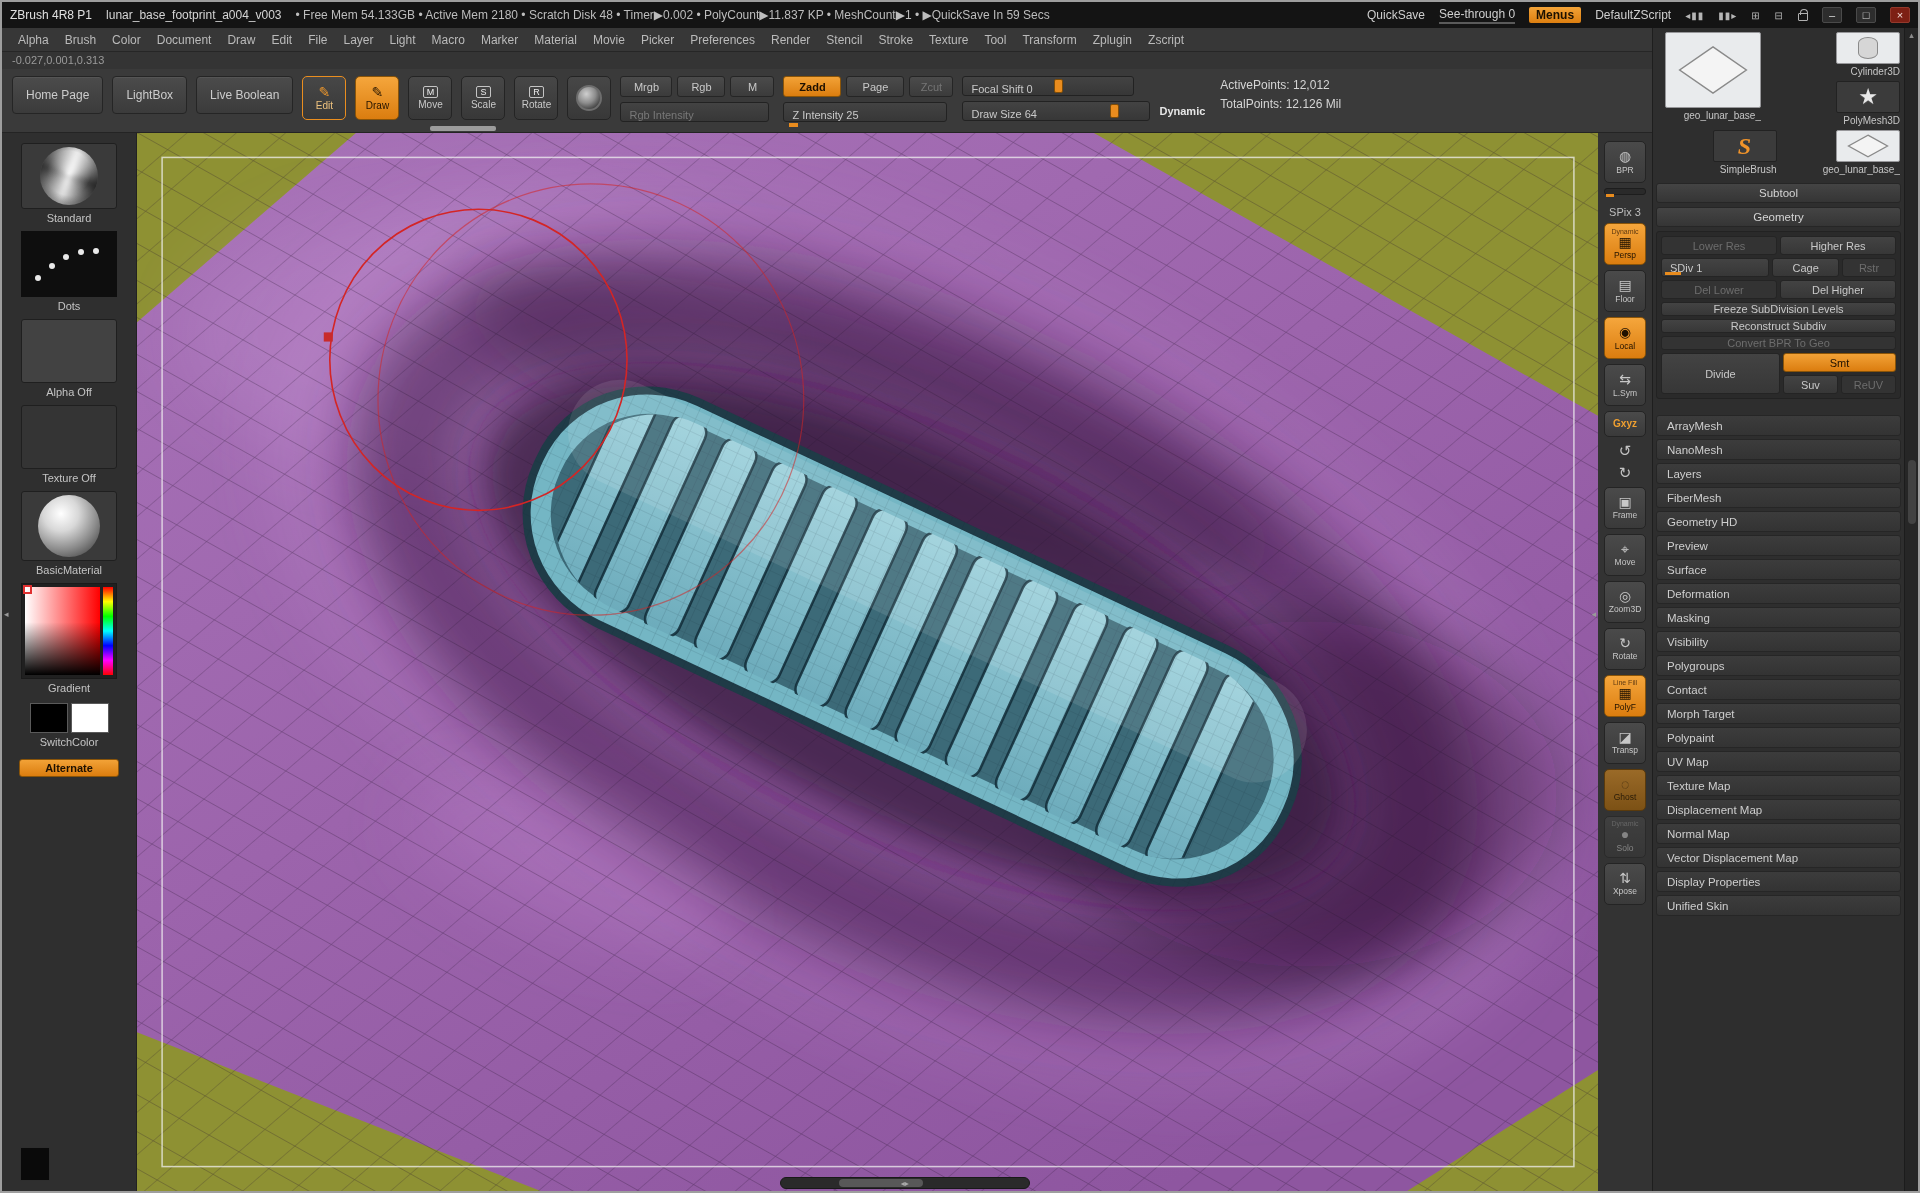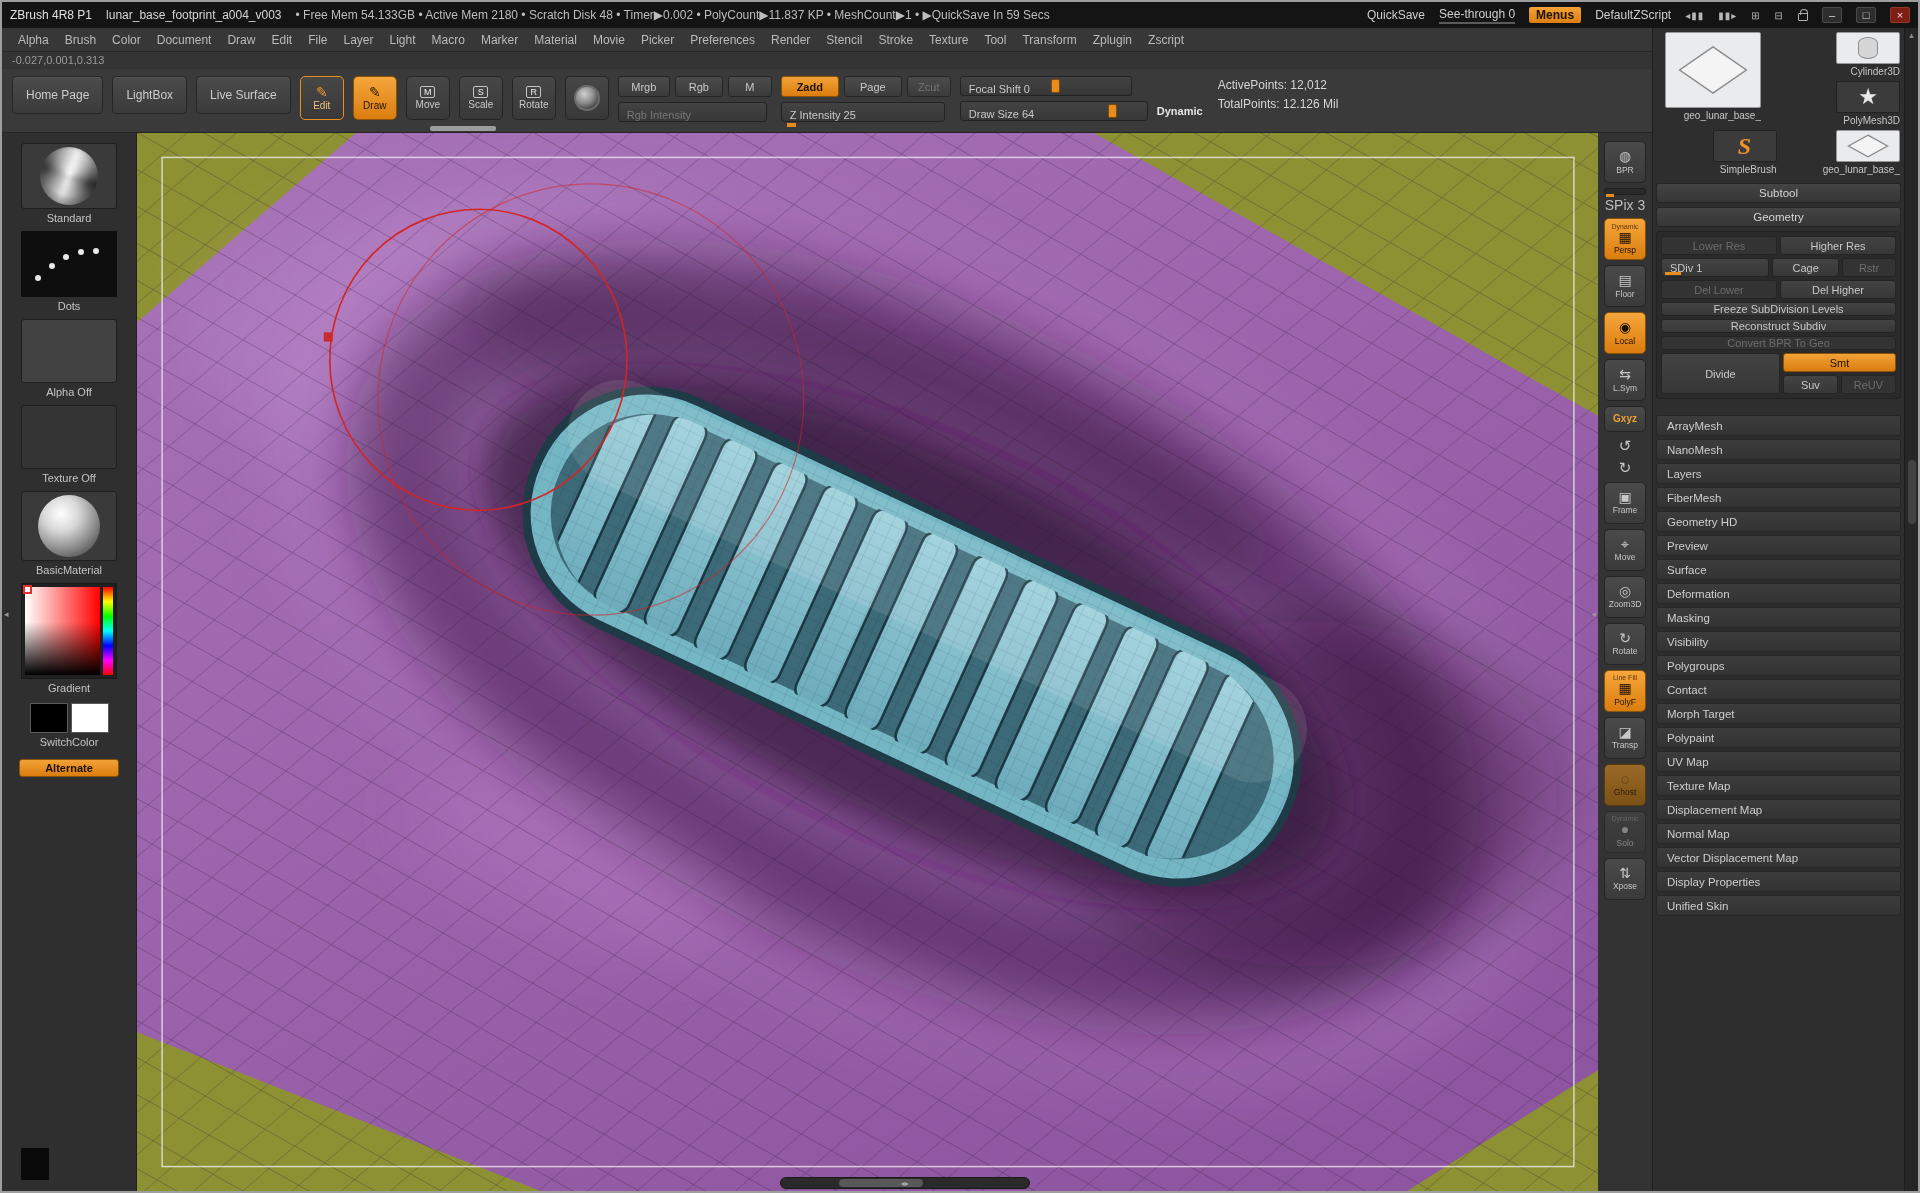--- a/index.html
+++ b/index.html
@@ -104,21 +104,21 @@
   .side-btn .side-sub:empty,.side-btn .side-glyph:empty{display:none}
   .side-btn.orange{background:linear-gradient(#f5a63c,#db7d0f);border-color:#8a5408;color:#201200}
   .side-btn.orange .side-sub{color:rgba(25,10,0,.7)}
   .side-btn.dimorange{background:linear-gradient(#9a6a28,#7c5115);border-color:#5a3a0c;color:#2a1c08}
   .side-btn.dim{opacity:.55}
   .side-btn.gxyz{height:26px;color:#f0a030;font-weight:bold}
   .side-btn.gxyz .side-label{font-size:10px}
   .spix{width:42px;flex:none;text-align:center}
   .spix .trk{height:7px;background:#2a2a2a;border:1px solid #1d1d1d;border-radius:3px;position:relative}
   .spix .trk::after{content:'';position:absolute;left:1px;bottom:-3px;width:8px;height:3px;background:#e98c1e}
-  .spix .lab{font-size:14px;color:#bdbdbd;margin-top:2px}
+  .spix .lab{font-size:11px;color:#bdbdbd;margin-top:11px}
   .spin{font-size:15px;color:#c3c3c3;line-height:1.15;text-align:center}
 
   
   .thumbs{display:grid;grid-template-columns:104px 1fr;gap:4px;padding:4px 4px 0}
   .th-cell{display:flex;flex-direction:column;align-items:flex-end;min-width:0}
   .th-big{width:96px;height:76px;background:#e9ebed;border:1px solid #97979a;border-radius:2px;display:flex;align-items:center;justify-content:center}
   .th-sm{width:64px;height:32px;background:#e9ebed;border:1px solid #97979a;border-radius:2px;display:flex;align-items:center;justify-content:center}
   .th-dark{background:#3b3b3b;border-color:#222}
   .th-lab{font-size:10px;color:#c6c6c6;margin-top:2px;max-width:100%;overflow:hidden;white-space:nowrap;text-overflow:ellipsis}
   .th-row2{display:grid;grid-template-columns:1fr 1fr;gap:4px;padding:4px 4px 0}
@@ -195,21 +195,21 @@
           <span class="menu-item">Transform</span>
           <span class="menu-item">Zplugin</span>
           <span class="menu-item">Zscript</span>
         </nav>
 
       <div class="coords">-0.027,0.001,0.313</div>
 
       <div class="toolbar">
         <div class="tb-btn">Home Page</div>
         <div class="tb-btn">LightBox</div>
-        <div class="tb-btn">Live Surface</div>
+        <div class="tb-btn">Live Boolean</div>
 
         <div class="btn-ic sel-outline">
           <span class="g">✎</span>
           <span class="l">Edit</span>
         </div>
         <div class="btn-ic sel-fill">
           <span class="g">✎</span>
           <span class="l">Draw</span>
         </div>
         <div class="btn-ic">

